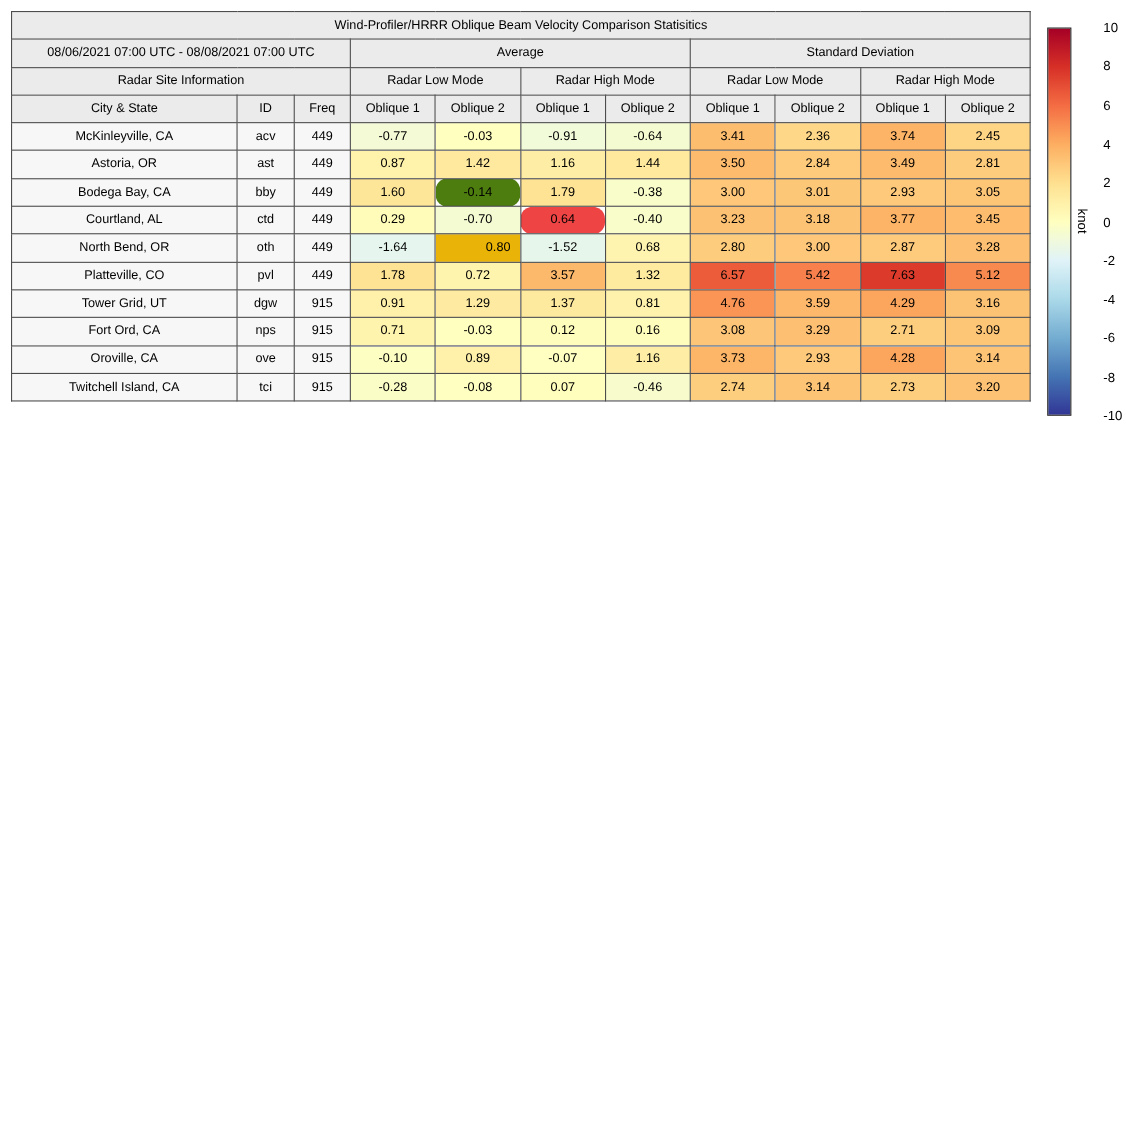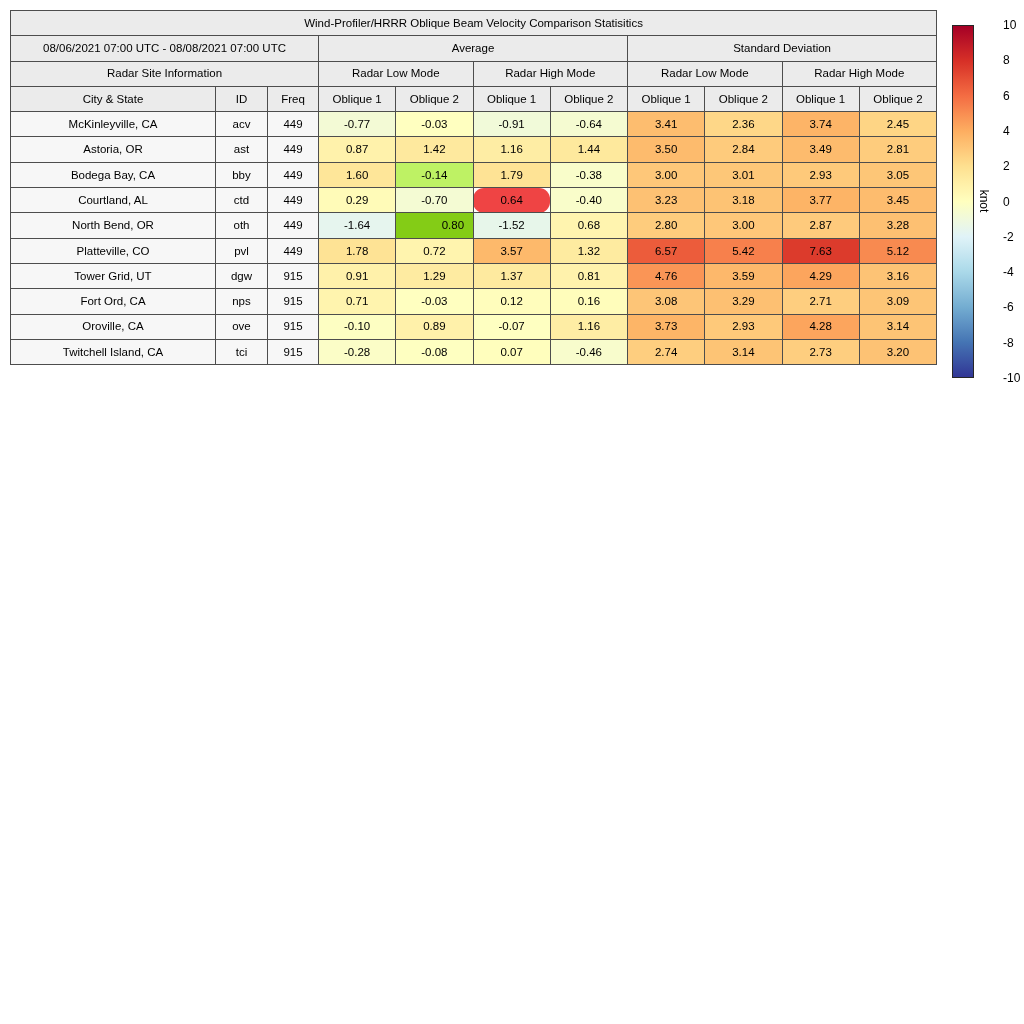--- a/index.html
+++ b/index.html
@@ -178,21 +178,21 @@
           <td class="datacell" style="background-color: rgb(253, 187, 109); margin-top: 36px;">3.50</td>
           <td class="datacell" style="background-color: rgb(254, 203, 124);">2.84</td>
           <td class="datacell" style="background-color: rgb(253, 187, 109);">3.49</td>
           <td class="datacell" style="background-color: rgb(254, 204, 125);">2.81</td>
         </tr>
         <tr>
           <td class="sitecell">Bodega Bay, CA</td>
           <td class="sitecell">bby</td>
           <td class="sitecell">449</td>
           <td class="datacell" style="background-color: rgb(254, 230, 153);">1.60</td>
-          <td class="datacell" style="background-color: #bef264;">-0.14</td>
+          <td class="datacell" style="background-color: #4d7c0f; border-radius: 11px;">-0.14</td>
           <td class="datacell" style="background-color: rgb(254, 227, 149);">1.79</td>
           <td class="datacell" style="background-color: rgb(249, 253, 202);">-0.38</td>
           <td class="datacell" style="background-color: rgb(254, 199, 121);">3.00</td>
           <td class="datacell" style="background-color: rgb(253, 199, 120);">3.01</td>
           <td class="datacell" style="background-color: rgb(254, 201, 122);">2.93</td>
           <td class="datacell" style="background-color: rgb(253, 198, 119);">3.05</td>
         </tr>
         <tr>
           <td class="sitecell">Courtland, AL</td>
           <td class="sitecell">ctd</td>
@@ -204,21 +204,21 @@
           <td class="datacell" style="background-color: rgb(253, 193, 115);">3.23</td>
           <td class="datacell" style="background-color: rgb(253, 195, 116);">3.18</td>
           <td class="datacell" style="background-color: rgb(253, 180, 102);">3.77</td>
           <td class="datacell" style="background-color: rgb(253, 188, 110);">3.45</td>
         </tr>
         <tr>
           <td class="sitecell">North Bend, OR</td>
           <td class="sitecell">oth</td>
           <td class="sitecell">449</td>
           <td class="datacell" style="background-color: rgb(230, 245, 238);">-1.64</td>
-          <td class="datacell" style="background-color: #84cc16; padding-left: 39px;">0.80</td>
+          <td class="datacell" style="background-color: #eab308; padding-left: 39px;">0.80</td>
           <td class="datacell" style="background-color: rgb(231, 246, 234);">-1.52</td>
           <td class="datacell" style="background-color: rgb(255, 244, 175);">0.68</td>
           <td class="datacell" style="background-color: rgb(254, 204, 125);">2.80</td>
           <td class="datacell" style="background-color: rgb(254, 199, 121);">3.00</td>
           <td class="datacell" style="background-color: rgb(254, 202, 124);">2.87</td>
           <td class="datacell" style="background-color: rgb(253, 192, 114);">3.28</td>
         </tr>
         <tr>
           <td class="sitecell">Platteville, CO</td>
           <td class="sitecell">pvl</td>

